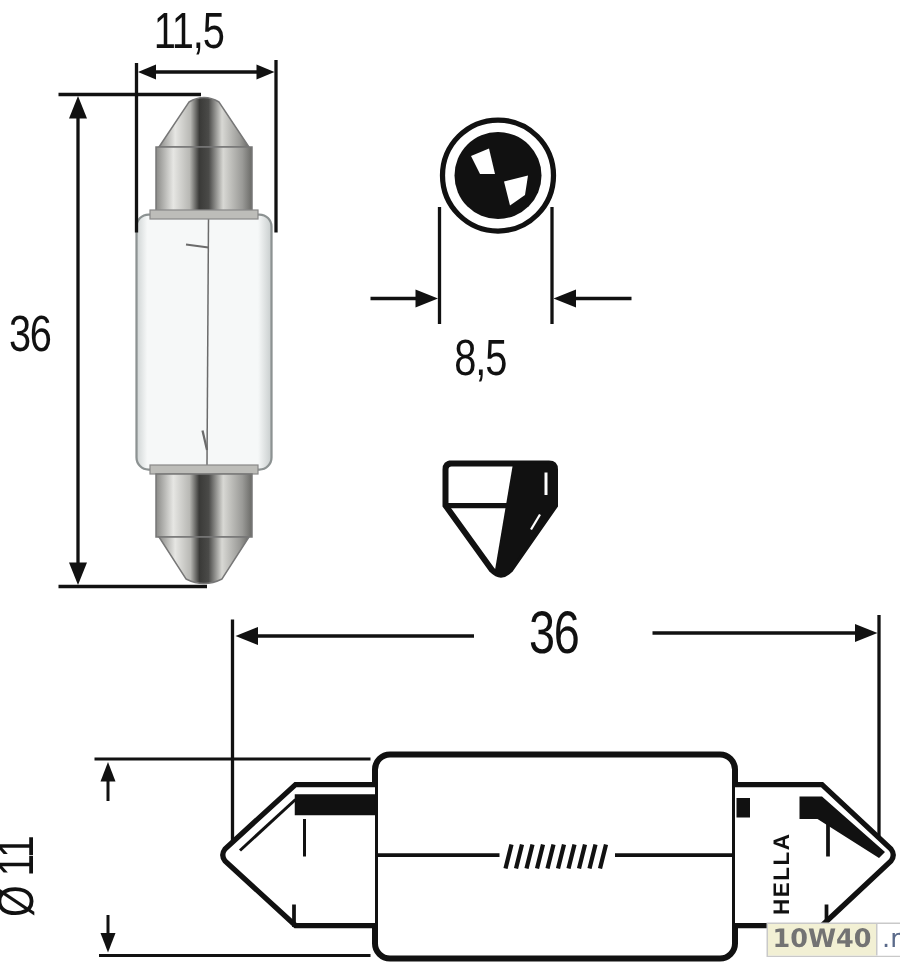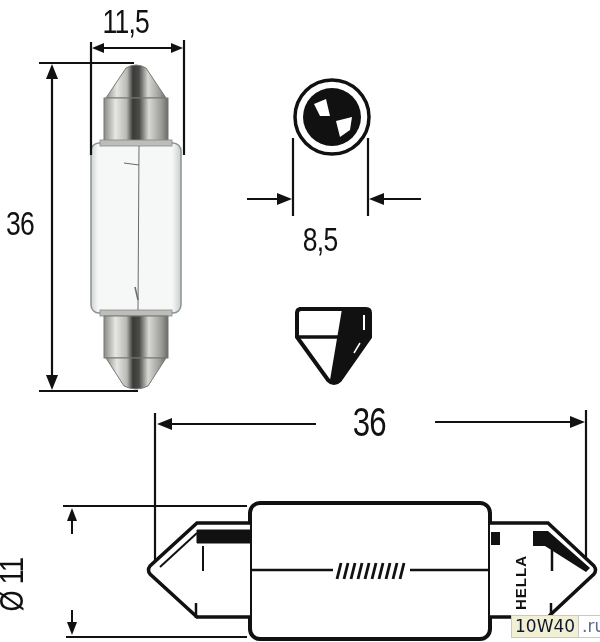--- a/index.html
+++ b/index.html
@@ -1,20 +1,20 @@
 <!DOCTYPE html>
 <html><head>
 <meta charset="utf-8">
 <style>
   html, body { margin: 0; padding: 0; background: #ffffff; }
   body { width: 600px; height: 642px; overflow: hidden; position: relative; font-family: "Liberation Sans", sans-serif; }
   .canvas { position: absolute; left: 0; top: 0; width: 600px; height: 642px; }
   .dim-text { position: absolute; font-family: "Liberation Sans", sans-serif; color: #111; letter-spacing: -1px; transform: scaleX(0.78); transform-origin: center; white-space: nowrap; }
   .watermark { position: absolute; left: 511px; top: 615px; height: 21px; display: flex; border: 1px solid #c9c9c9; font-family: "DejaVu Sans", sans-serif; font-size: 17px; line-height: 21px; }
-  .wm-left { background: #f2f0d4; color: #0f172a; padding: 0 3px; }
+  .wm-left { background: #f2f0d4; color: #737373; padding: 0 3px; font-weight: bold; }
   .wm-right { background: #ffffff; color: #5a6a8a; padding: 0 3px; border-left: 1px solid #c9c9c9; }
 </style>
 </head>
 <body>
 
 <svg class="canvas" viewBox="0 0 600 642" width="600" height="642" xmlns="http://www.w3.org/2000/svg">
   <defs>
     <linearGradient id="metal" x1="0" x2="1" y1="0" y2="0">
       <stop offset="0" stop-color="#8a8a87"></stop>
       <stop offset="0.18" stop-color="#e6e6e3"></stop>

